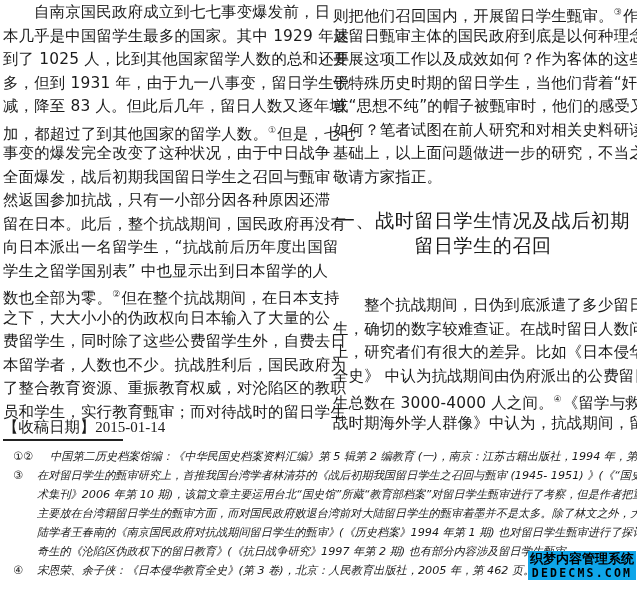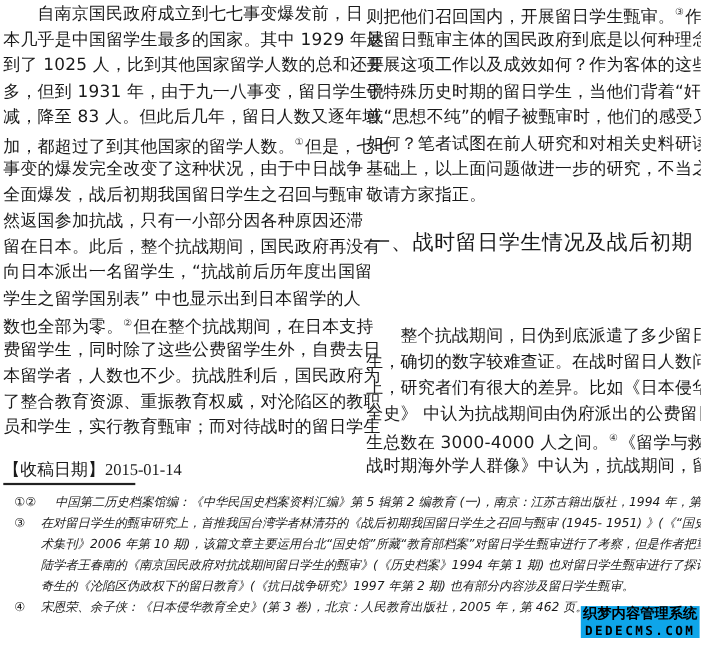--- a/index.html
+++ b/index.html
@@ -61,20 +61,21 @@
   <span class="line">多，但到 1931 年，由于九一八事变，留日学生锐</span>
   <span class="line">减，降至 83 人。但此后几年，留日人数又逐年增</span>
   <span class="line"><span>加，都超过了到其他国家的留学人数。</span><sup class="fn">①</sup><span>但是，七七</span></span>
   <span class="line">事变的爆发完全改变了这种状况，由于中日战争</span>
   <span class="line">全面爆发，战后初期我国留日学生之召回与甄审</span>
   <span class="line">然返国参加抗战，只有一小部分因各种原因还滞</span>
   <span class="line">留在日本。此后，整个抗战期间，国民政府再没有</span>
   <span class="line">向日本派出一名留学生，“抗战前后历年度出国留</span>
   <span class="line">学生之留学国别表” 中也显示出到日本留学的人</span>
   <span class="line"><span>数也全部为零。</span><sup class="fn">②</sup><span>但在整个抗战期间，在日本支持</span></span>
+  <span class="line">之下，大大小小的伪政权向日本输入了大量的公</span>
   <span class="line">费留学生，同时除了这些公费留学生外，自费去日</span>
   <span class="line">本留学者，人数也不少。抗战胜利后，国民政府为</span>
   <span class="line">了整合教育资源、重振教育权威，对沦陷区的教职</span>
   <span class="line">员和学生，实行教育甄审；而对待战时的留日学生</span>
 </div>
 
 <div class="received">
   <span>【收稿日期】</span><span class="val">2015-01-14</span>
 </div>
 
@@ -84,20 +85,21 @@
   <span class="line">开展这项工作以及成效如何？作为客体的这些处</span>
   <span class="line">于特殊历史时期的留日学生，当他们背着“奸伪”</span>
   <span class="line">或“思想不纯”的帽子被甄审时，他们的感受又是</span>
   <span class="line">如何？笔者试图在前人研究和对相关史料研读的</span>
   <span class="line">基础上，以上面问题做进一步的研究，不当之处，</span>
   <span class="line">敬请方家指正。</span>
 </div>
 
 <div class="heading">
   <span class="hl">一、战时留日学生情况及战后初期</span>
+  <span class="hl">留日学生的召回</span>
 </div>
 
 <div class="right-para">
   <span class="line indent">整个抗战期间，日伪到底派遣了多少留日学</span>
   <span class="line">生，确切的数字较难查证。在战时留日人数问题</span>
   <span class="line">上，研究者们有很大的差异。比如《日本侵华教育</span>
   <span class="line">全史》 中认为抗战期间由伪府派出的公费留日学</span>
   <span class="line"><span>生总数在 3000-4000 人之间。</span><sup class="fn">④</sup><span>《留学与救国—抗</span></span>
   <span class="line">战时期海外学人群像》中认为，抗战期间，留日的</span>
 </div>
@@ -107,20 +109,21 @@
 <div class="footnotes">
   <div class="fn-row">
     <span class="fn-mark">①②</span>
     <span class="fn-text w12">中国第二历史档案馆编：《中华民国史档案资料汇编》第 5 辑第 2 编教育 (一)，南京：江苏古籍出版社，1994 年，第 892-893 页。</span>
   </div>
   <div class="fn-row">
     <span class="fn-mark">③</span>
     <span class="fn-text w3">在对留日学生的甄审研究上，首推我国台湾学者林清芬的《战后初期我国留日学生之召回与甄审 (1945- 1951) 》(《“国史馆”学</span>
   </div>
   <div class="fn-row fn-cont">术集刊》2006 年第 10 期)，该篇文章主要运用台北“国史馆”所藏“教育部档案”对留日学生甄审进行了考察，但是作者把重点</div>
+  <div class="fn-row fn-cont">主要放在台湾籍留日学生的甄审方面，而对国民政府败退台湾前对大陆留日学生的甄审着墨并不是太多。除了林文之外，大</div>
   <div class="fn-row fn-cont">陆学者王春南的《南京国民政府对抗战期间留日学生的甄审》(《历史档案》1994 年第 1 期) 也对留日学生甄审进行了探讨。王</div>
   <div class="fn-row fn-cont">奇生的《沦陷区伪政权下的留日教育》(《抗日战争研究》1997 年第 2 期) 也有部分内容涉及留日学生甄审。</div>
   <div class="fn-row">
     <span class="fn-mark">④</span>
     <span class="fn-text w3">宋恩荣、余子侠：《日本侵华教育全史》(第 3 卷)，北京：人民教育出版社，2005 年，第 462 页。</span>
   </div>
 </div>
 
 <div class="watermark">
   <div class="wm-cn">织梦内容管理系统</div>

